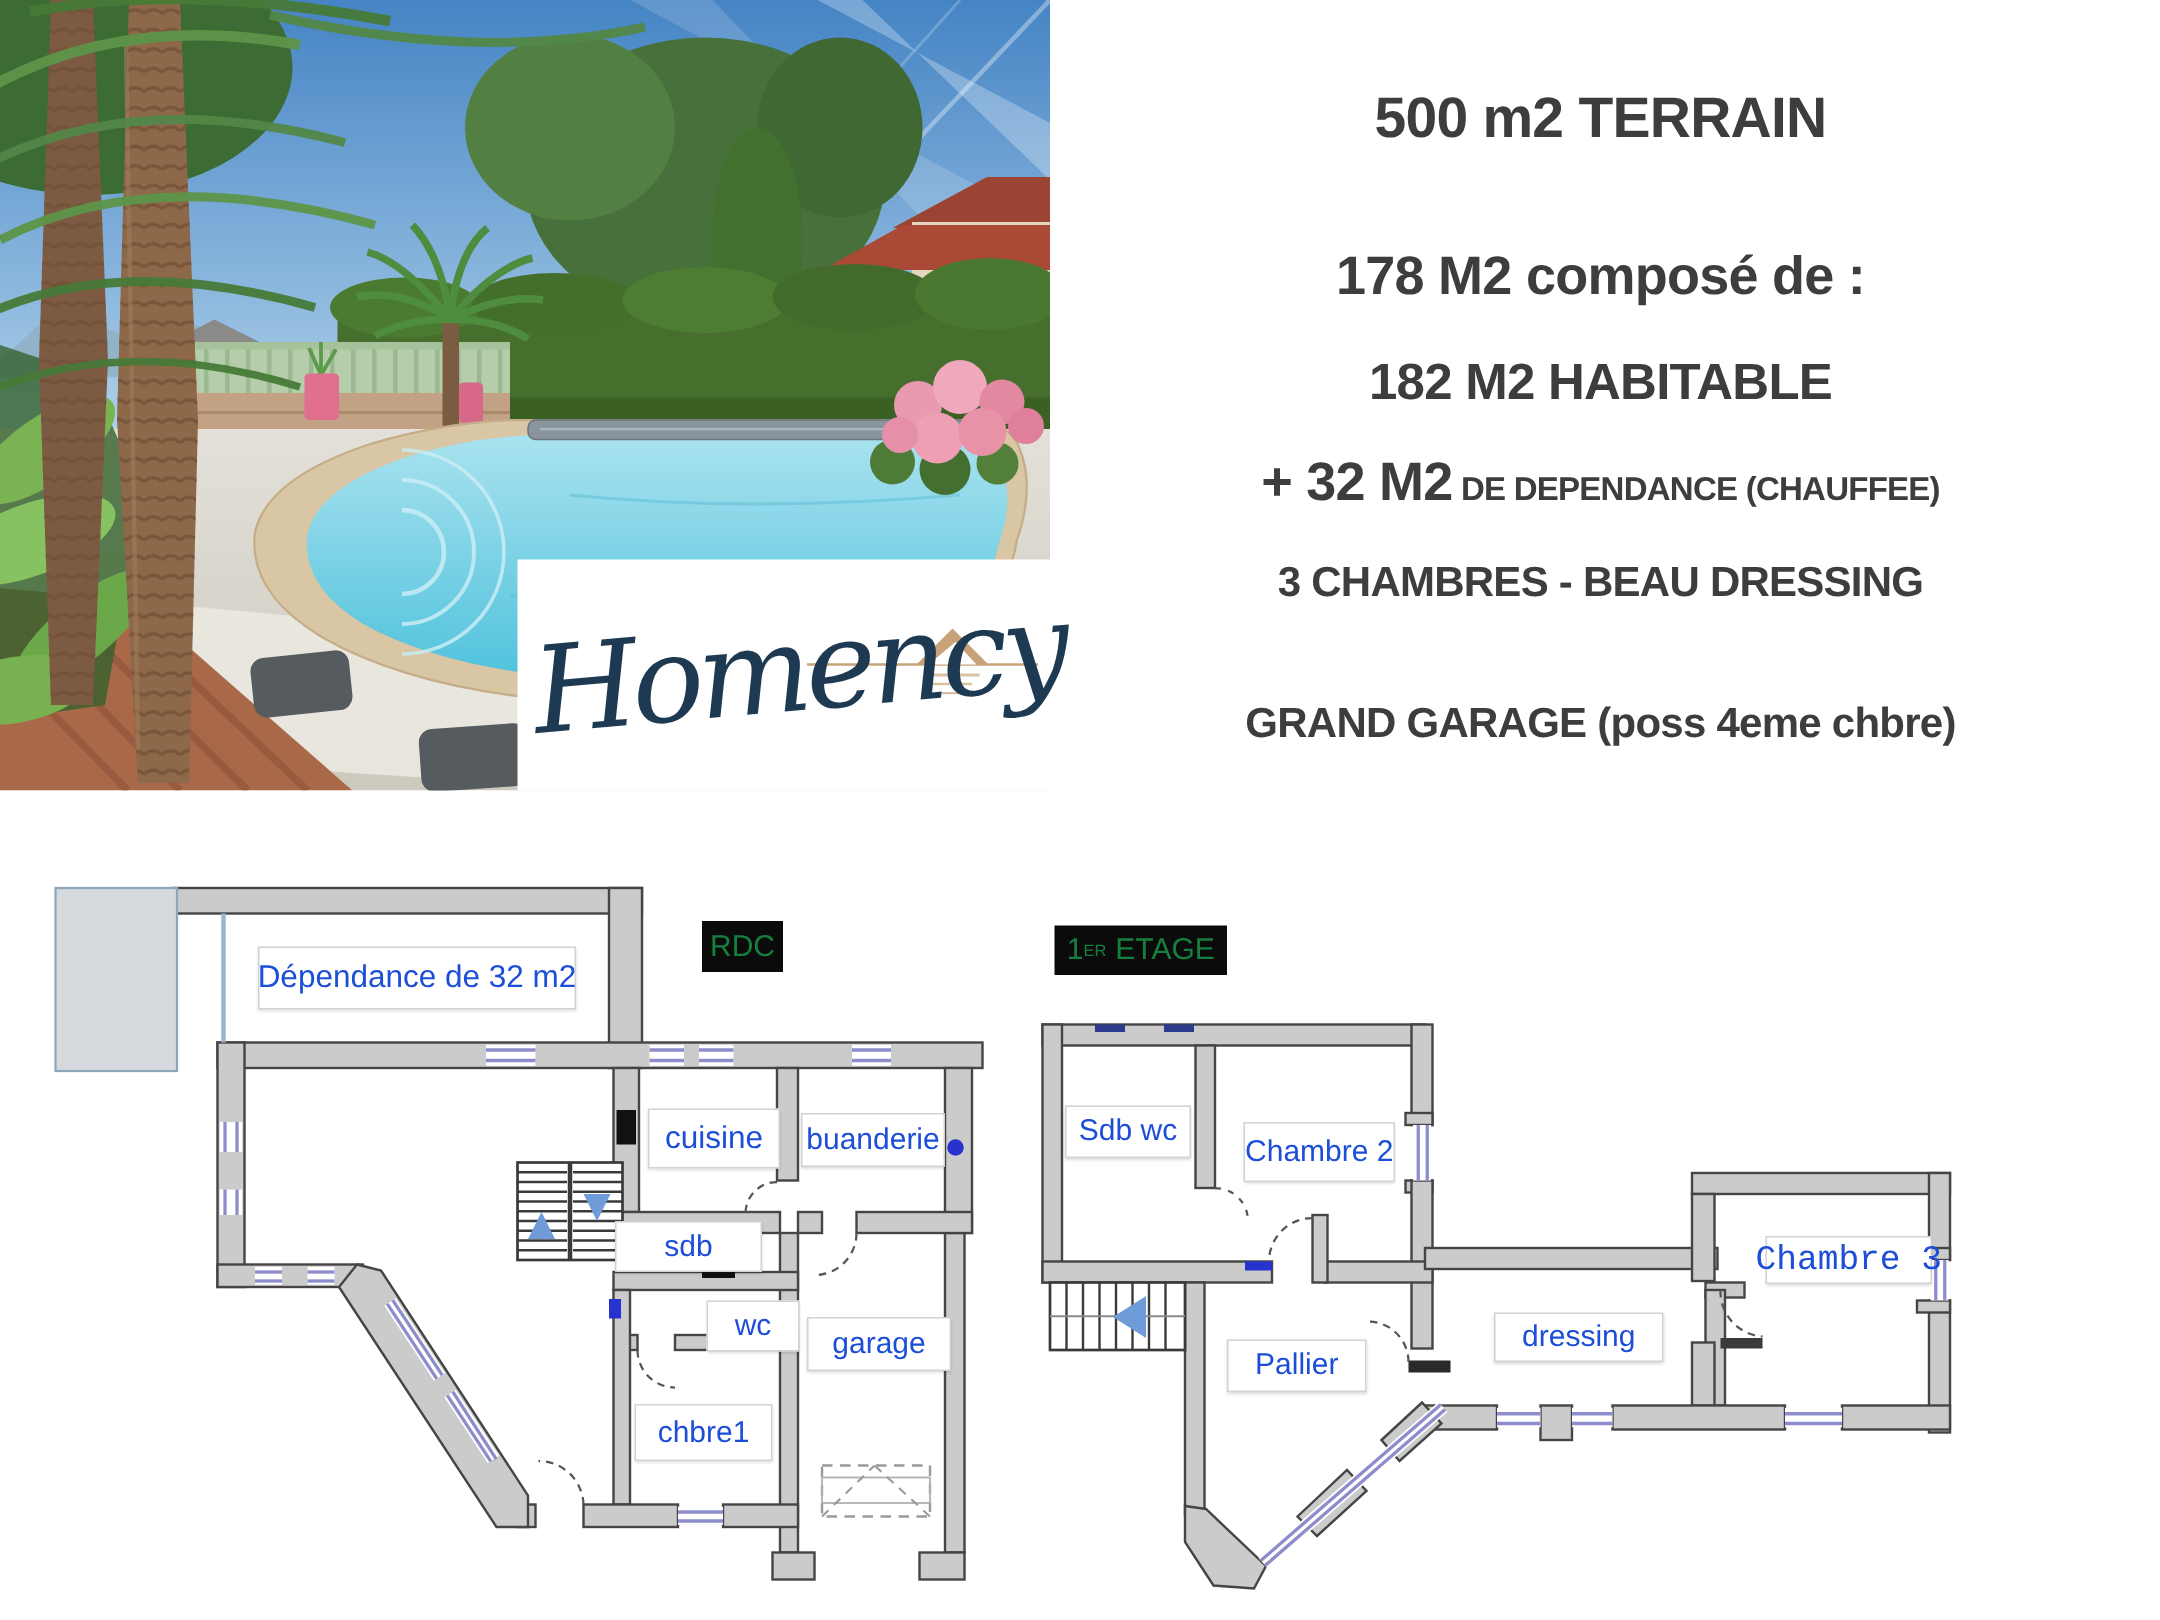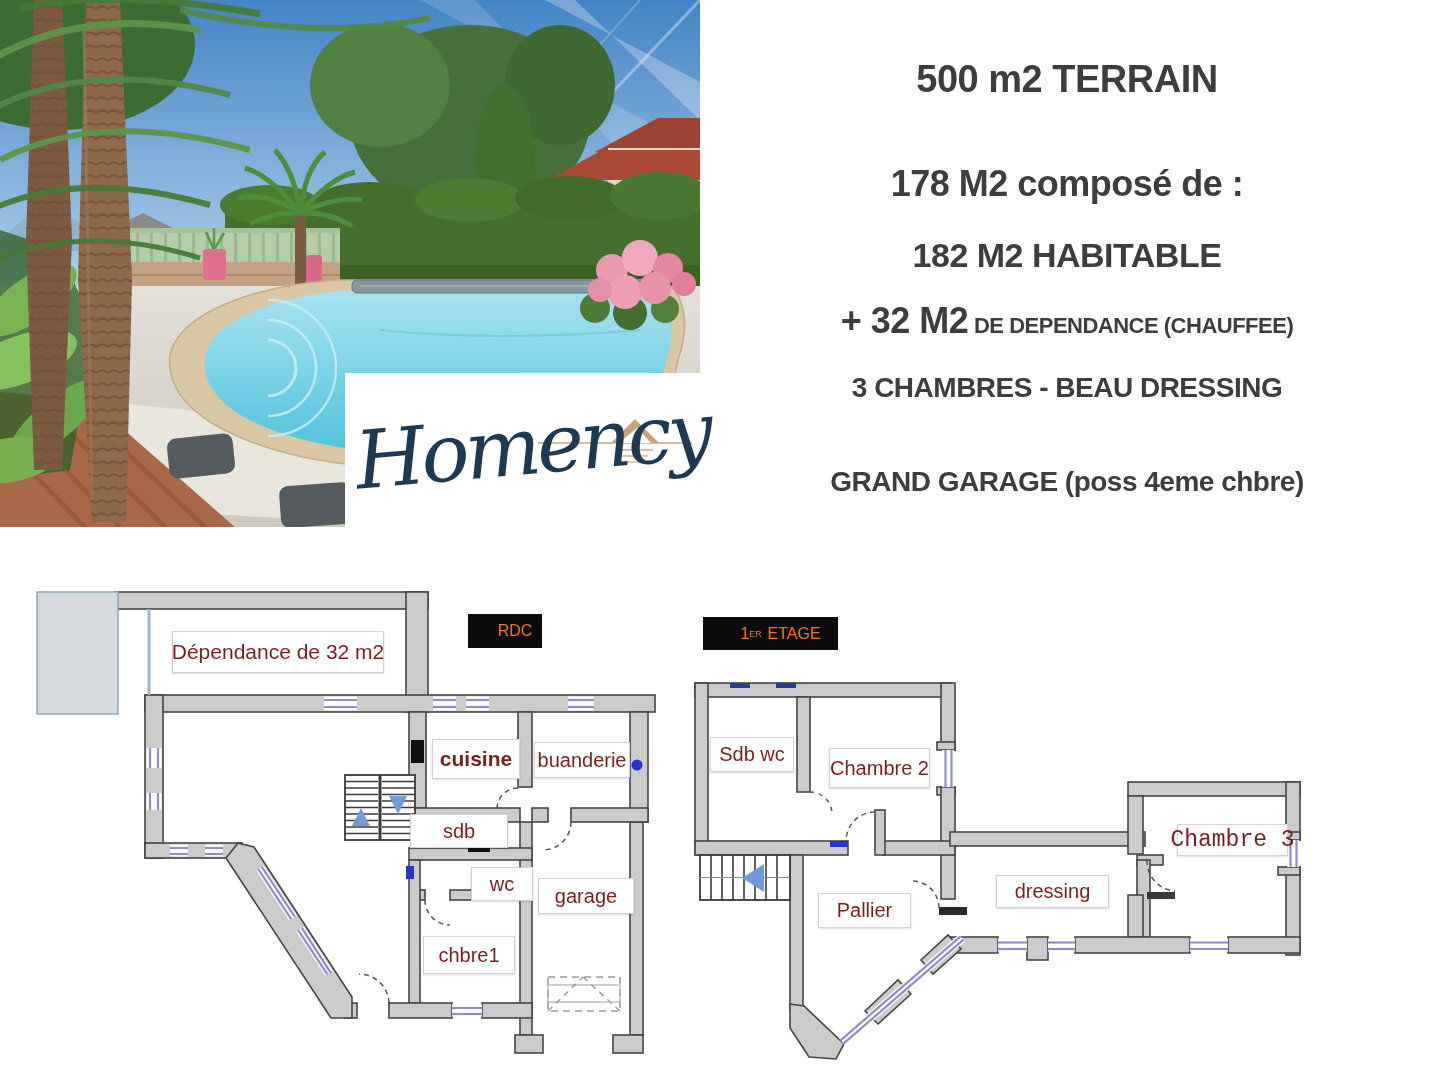--- a/index.html
+++ b/index.html
@@ -30,26 +30,26 @@
   .il6{top:466px;font-size:28px;}
   
   .plan{position:absolute;}
   .plan-rdc{left:30px;top:582px;width:640px;height:480px;}
   .plan-etage{left:690px;top:608px;width:620px;height:455px;}
   .plan svg{position:absolute;left:0;top:0;}
   .room-label{
     position:absolute;background:#ffffff;border:1px solid #d2d2d2;
     box-shadow:0 1px 2px rgba(0,0,0,.15);
     display:flex;align-items:center;justify-content:center;
-    font-size:20px;color:#7f1d1d;white-space:nowrap;
+    font-size:20px;color:#1d4ed8;white-space:nowrap;
   }
   .plan-tag{
-    position:absolute;background:#0b0b0b;color:#f97316;
+    position:absolute;background:#0b0b0b;color:#15803d;
     display:flex;align-items:center;justify-content:center;
-    font-size:16px;white-space:nowrap;padding-left:20px;
+    font-size:20px;white-space:nowrap;
   }
   .plan-tag sup{font-size:0.55em;line-height:0;}
   .plan-tag .rest{margin-left:6px;}
 </style>
 </head>
 <body>
 
 <div class="photo-wrap">
 <svg viewBox="0 0 700 527" width="700" height="527">
   <defs>
@@ -366,21 +366,21 @@
 
   <g fill="none">
     <rect x="518" y="395" width="72" height="34" stroke="#9a9a9a" stroke-width="1.6" stroke-dasharray="7,5"></rect>
     <rect x="518" y="403" width="72" height="17" stroke="#b0b0b0" stroke-width="1.2"></rect>
     <path d="M518,429 L553,395 M590,429 L553,395" stroke="#9a9a9a" stroke-width="1.4" stroke-dasharray="6,5"></path>
   </g>
 </svg>
 
 <div class="plan-tag" style="left:438px;top:32px;width:54px;height:34px;">RDC</div>
 <div class="room-label" style="left:142px;top:49px;width:210px;height:40px;font-size:21px;">Dépendance de 32 m2</div>
-<div class="room-label" style="left:402px;top:157px;width:86px;height:38px;font-size:21px;font-weight:bold;">cuisine</div>
+<div class="room-label" style="left:402px;top:157px;width:86px;height:38px;font-size:21px;">cuisine</div>
 <div class="room-label" style="left:504px;top:160px;width:94px;height:34px;">buanderie</div>
 <div class="room-label" style="left:380px;top:232px;width:96px;height:32px;">sdb</div>
 <div class="room-label" style="left:441px;top:285px;width:60px;height:32px;">wc</div>
 <div class="room-label" style="left:508px;top:296px;width:94px;height:34px;">garage</div>
 <div class="room-label" style="left:393px;top:354px;width:90px;height:36px;">chbre1</div>
 </div>
 
 <div class="plan plan-etage">
 <svg viewBox="0 0 620 455" width="620" height="455">
 

